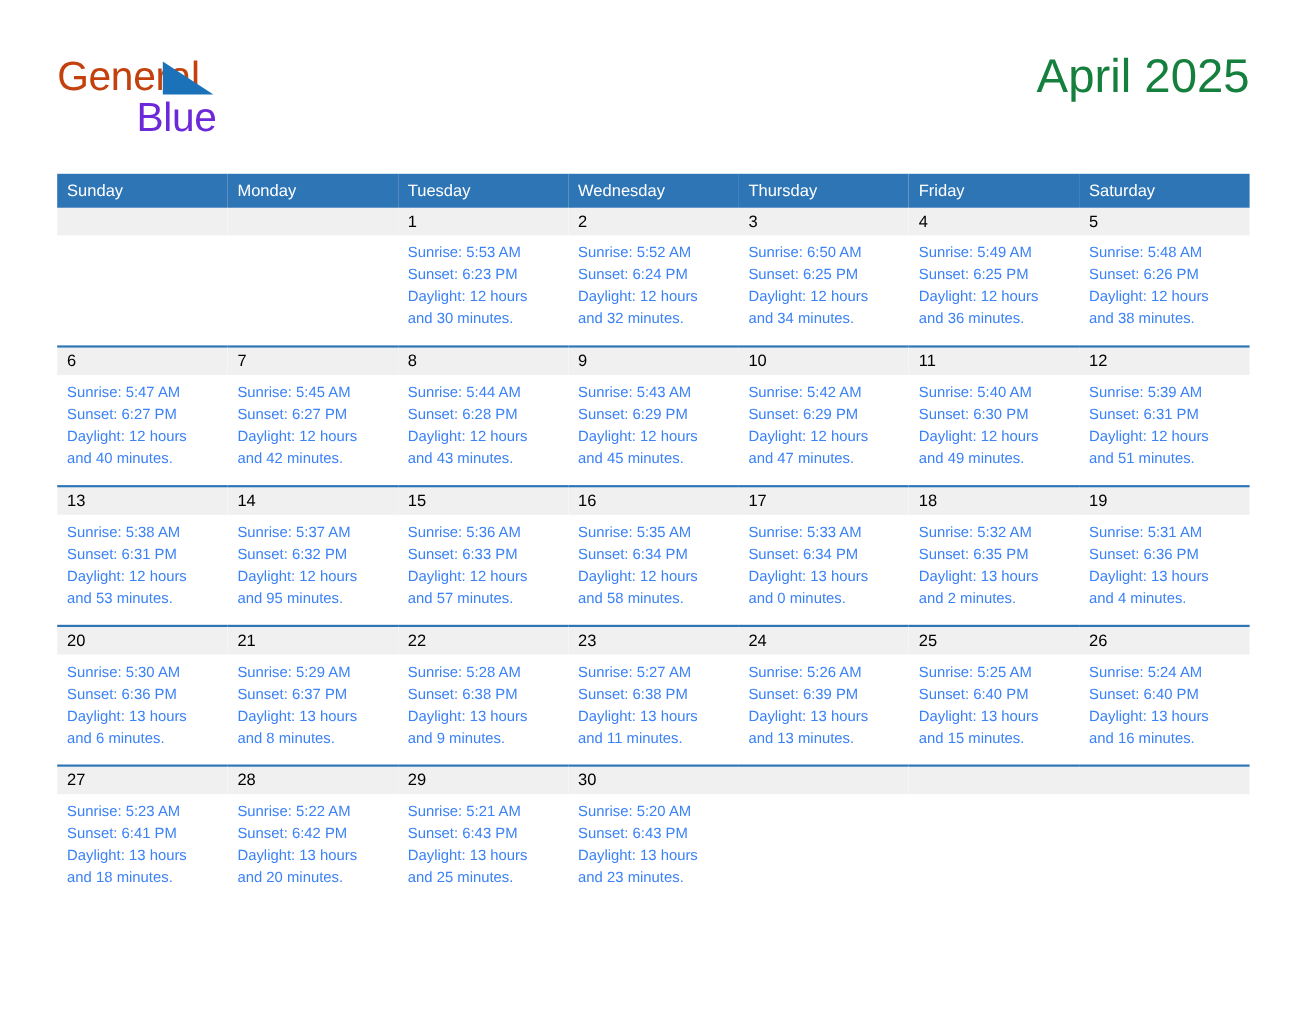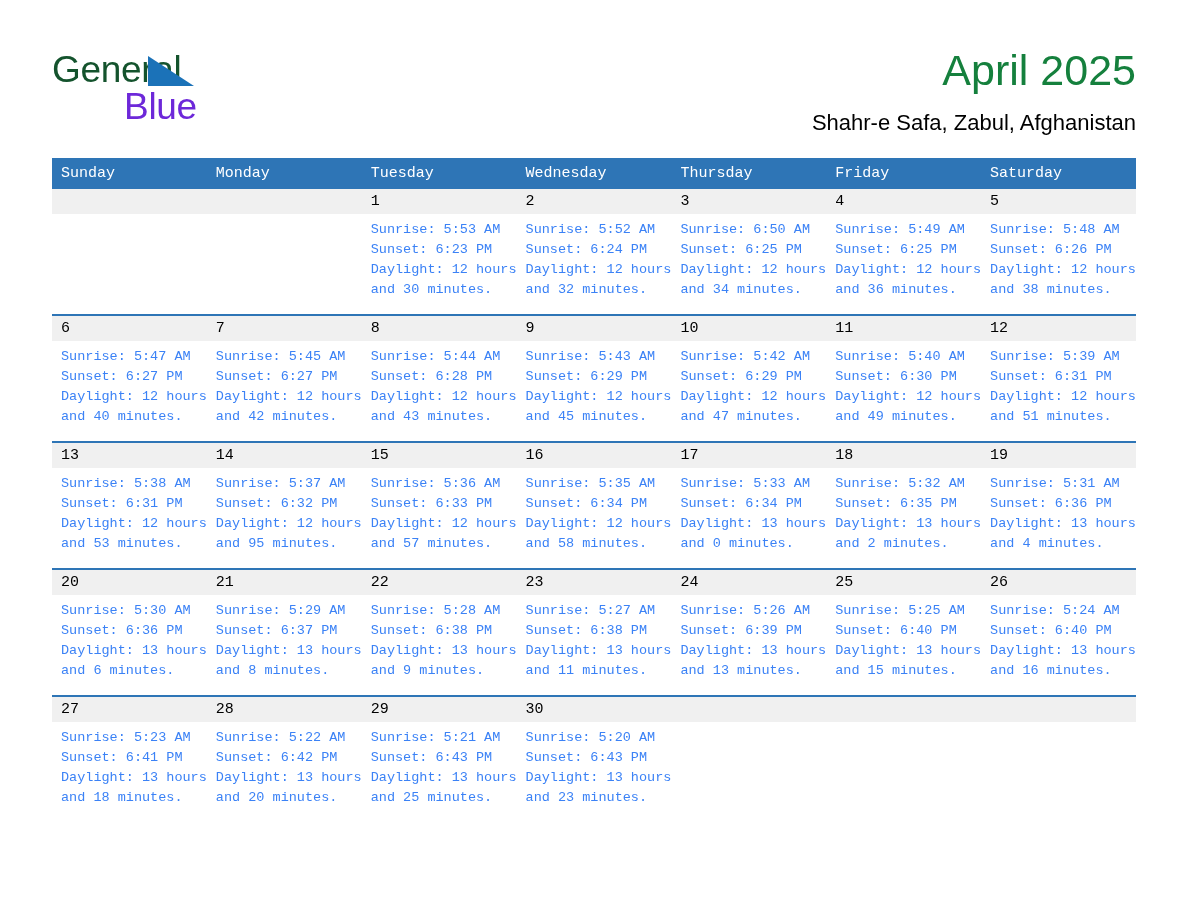--- a/index.html
+++ b/index.html
@@ -36,21 +36,21 @@
     width: 200px;
     height: 80px;
   }
   .logo-general {
     position: absolute;
     left: 0;
     top: 0;
     font-size: 37px;
     line-height: 40px;
     letter-spacing: -0.3px;
-    color: #14532d;
+    color: #c2410c;
     font-family: "Liberation Sans", sans-serif;
   }
   .logo-triangle {
     position: absolute;
     left: 96px;
     top: 6px;
     width: 0;
     height: 0;
     border-left: 46px solid #1b72b8;
     border-top: 30px solid transparent;
@@ -91,21 +91,20 @@
   .calendar {
     position: absolute;
     left: 52px;
     top: 158px;
     width: 1084px;
   }
   table.cal-table {
     width: 1084px;
     border-collapse: collapse;
     table-layout: fixed;
-    font-family: Liberation Mono, monospace;
   }
   table.cal-table th {
     background: #2e75b6;
     color: #ffffff;
     font-size: 15px;
     font-weight: normal;
     text-align: left;
     padding: 7px 0 7px 9px;
     height: 18px;
     box-sizing: border-box;
@@ -151,21 +150,20 @@
   <div class="header">
 
     <div class="logo">
       <span class="logo-general">General</span>
       <span class="logo-triangle"></span>
       <span class="logo-blue">Blue</span>
     </div>
 
     <div class="title-block">
       <div class="cal-title">April 2025</div>
-      <div class="cal-subtitle">Shahr-e Safa, Zabul, Afghanistan</div>
     </div>
 
   </div>
 
   <div class="calendar">
     <table class="cal-table">
       <thead>
         <tr id="weekday-header-row">
             <th>Sunday</th>
             <th>Monday</th>

